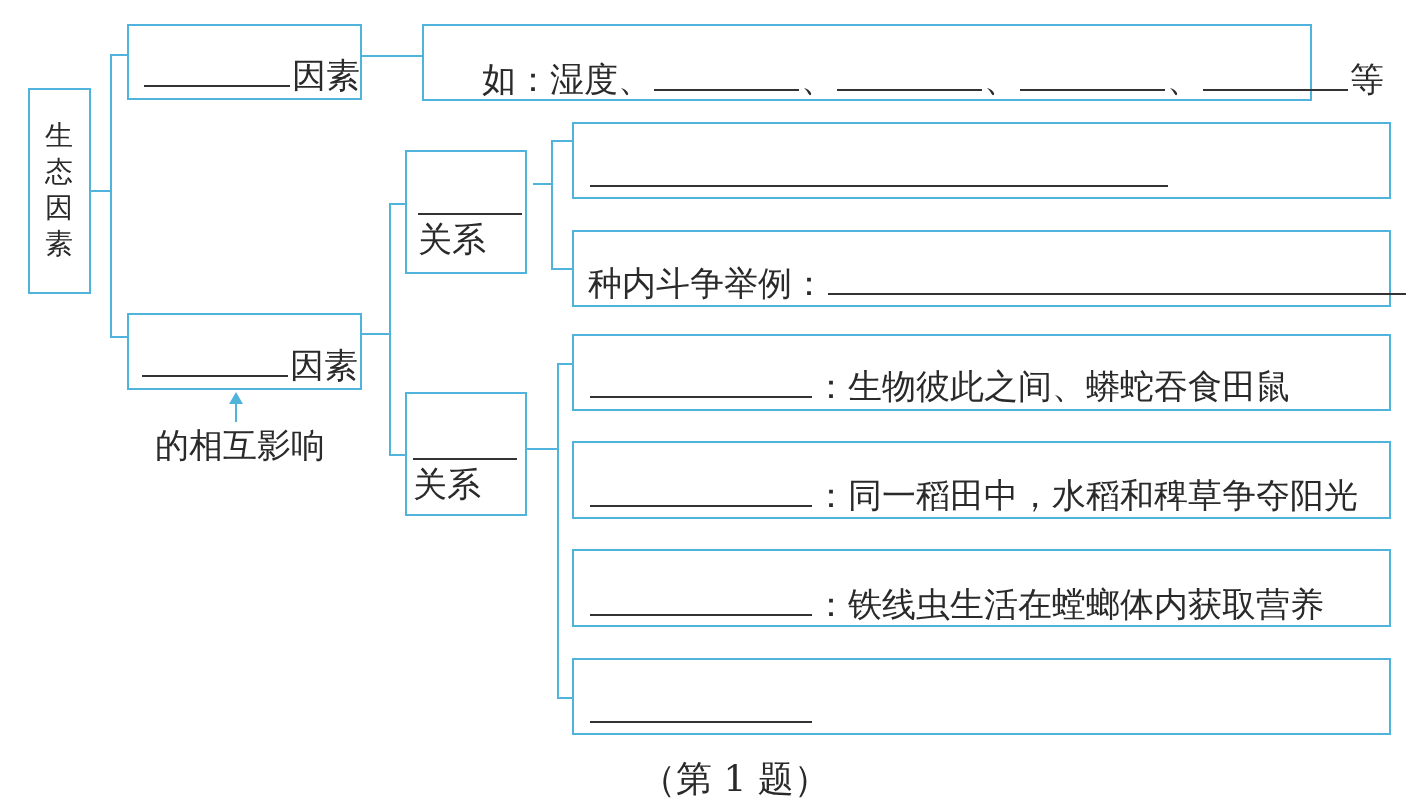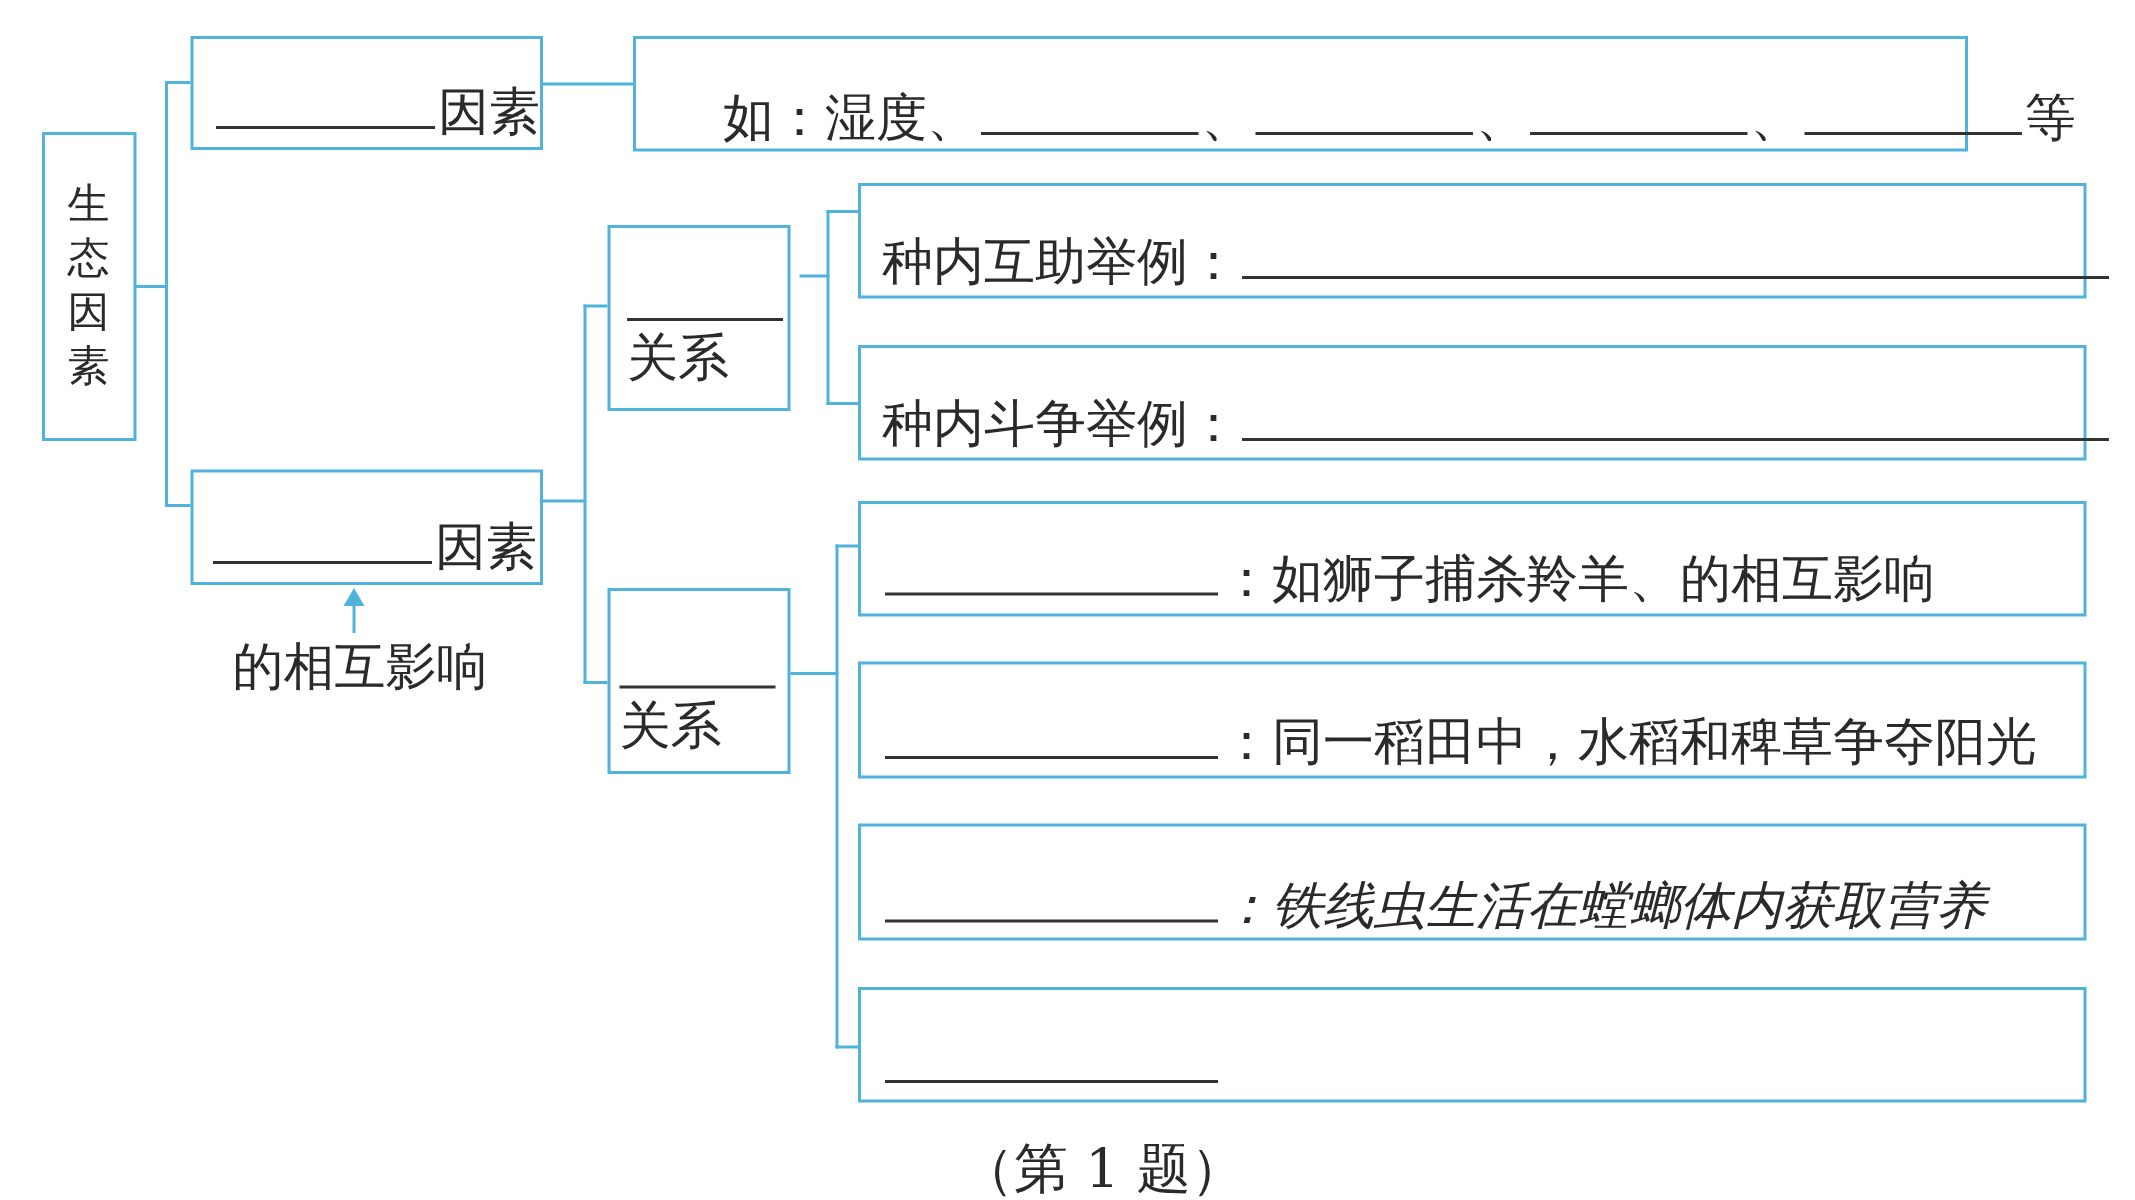--- a/index.html
+++ b/index.html
@@ -62,47 +62,47 @@
   <div><span class="blank" style="width:104px;margin:0;"></span></div>
   <div>关系</div>
 </div>
 <div class="line" style="left:533px;top:183px;width:20px;height:2px;"></div>
 <div class="line" style="left:551px;top:140px;width:2px;height:130px;"></div>
 <div class="line" style="left:551px;top:140px;width:22px;height:2px;"></div>
 <div class="line" style="left:551px;top:268px;width:22px;height:2px;"></div>
 
 <div class="box" style="left:572px;top:122px;width:819px;height:77px;"></div>
 <div class="txt" style="left:588px;top:160px;">
-  <span>种内互助举例：</span><span class="blank" style="width:578px;"></span>
+  <span class="blank" style="width:578px;"></span>
 </div>
 <div class="box" style="left:572px;top:230px;width:819px;height:77px;"></div>
 <div class="txt" style="left:588px;top:268px;">
   <span>种内斗争举例：</span><span class="blank" style="width:578px;"></span>
 </div>
 
 <div class="box" style="left:405px;top:392px;width:122px;height:124px;"></div>
 <div class="txt" style="left:413px;top:430px;line-height:36px;">
   <div><span class="blank" style="width:104px;margin:0;"></span></div>
   <div>关系</div>
 </div>
 <div class="line" style="left:527px;top:448px;width:32px;height:2px;"></div>
 <div class="line" style="left:557px;top:363px;width:2px;height:336px;"></div>
 <div class="line" style="left:557px;top:363px;width:16px;height:2px;"></div>
 <div class="line" style="left:557px;top:697px;width:16px;height:2px;"></div>
 
 <div class="box" style="left:572px;top:334px;width:819px;height:77px;"></div>
 <div class="txt" style="left:590px;top:371px;">
-  <span class="blank" style="width:222px;margin-left:0;"></span><span>：如狮子捕杀羚羊、的相互影响</span>
+  <span class="blank" style="width:222px;margin-left:0;"></span><span>：生物彼此之间、蟒蛇吞食田鼠</span>
 </div>
 <div class="box" style="left:572px;top:441px;width:819px;height:78px;"></div>
 <div class="txt" style="left:590px;top:480px;">
   <span class="blank" style="width:222px;margin-left:0;"></span><span>：同一稻田中，水稻和稗草争夺阳光</span>
 </div>
 <div class="box" style="left:572px;top:549px;width:819px;height:78px;"></div>
-<div class="txt" style="left:590px;top:589px;font-style:italic;">
+<div class="txt" style="left:590px;top:589px;">
   <span class="blank" style="width:222px;margin-left:0;"></span><span>：铁线虫生活在螳螂体内获取营养</span>
 </div>
 <div class="box" style="left:572px;top:658px;width:819px;height:77px;"></div>
 <div class="txt" style="left:590px;top:696px;">
   <span class="blank" style="width:222px;margin-left:0;"></span>
 </div>
 
 <div class="caption" style="left:640px;top:755px;">（第 1 题）</div>
 
 </body></html>

